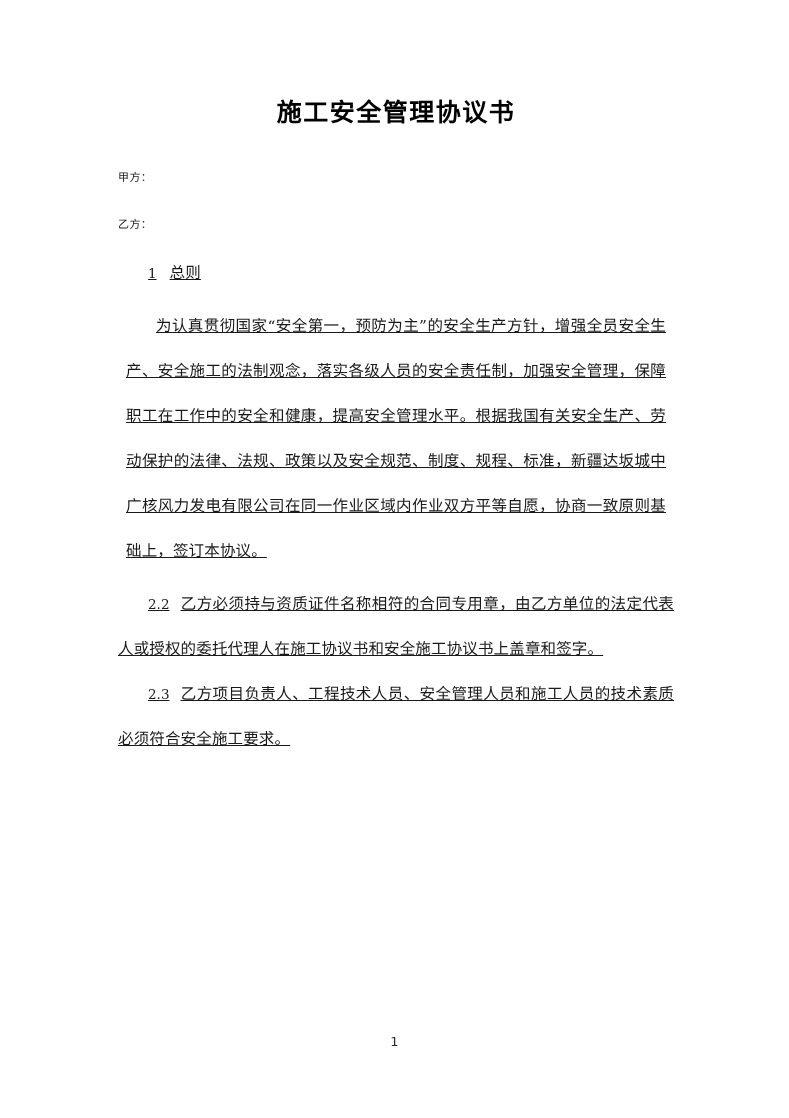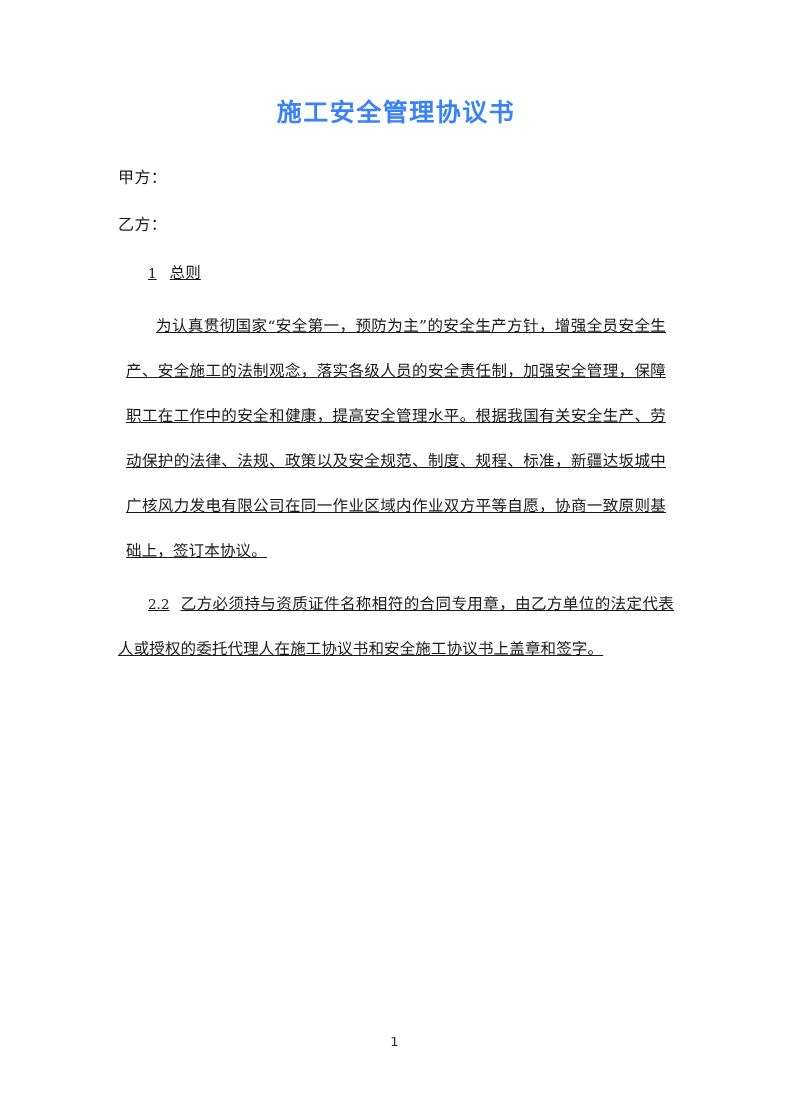--- a/index.html
+++ b/index.html
@@ -37,29 +37,29 @@
   
   .doc-title {
     margin: 0;
     padding-top: 96px;
     text-align: center;
     font-size: 25px;
     font-weight: bold;
     letter-spacing: 1.5px;
     line-height: 34px;
     font-family: "DejaVu Sans", "Liberation Sans", sans-serif;
-    color: #3b82f6;
+    color: #000000;
   }
 
   
   .party-block {
     margin-top: 24px;
   }
   .party-line {
-    font-size: 16px;
+    font-size: 11px;
     line-height: 47px;
     height: 47px;
     letter-spacing: 0.4px;
   }
 
   
   .clause {
     font-size: 15.5px;
     line-height: 45px;
     letter-spacing: 0.15px;
@@ -136,19 +136,22 @@
     </div>
 
     <p class="clause indent" style="margin:8px;">为认真贯彻国家“安全第一，预防为主”的安全生产方针，增强全员安全生产、安全施工的法制观念，落实各级人员的安全责任制，加强安全管理，保障职工在工作中的安全和健康，提高安全管理水平。根据我国有关安全生产、劳动保护的法律、法规、政策以及安全规范、制度、规程、标准，新疆达坂城中广核风力发电有限公司在同一作业区域内作业双方平等自愿，协商一致原则基础上，签订本协议。</p>
 
 
 
     <div class="clause indent">
       <span class="num">2.2</span><span class="num-gap-sm"></span><span>乙方必须持与资质证件名称相符的合同专用章，由乙方单位的法定代表人或授权的委托代理人在施工协议书和安全施工协议书上盖章和签字。</span>
     </div>
 
+    <div class="clause indent">
+      <span class="num">2.3</span><span class="num-gap-sm"></span><span>乙方项目负责人、工程技术人员、安全管理人员和施工人员的技术素质必须符合安全施工要求。</span>
+    </div>
 
 
   </div>
 
   <div class="page-number">1</div>
 
 </div>
 
 </body></html>

